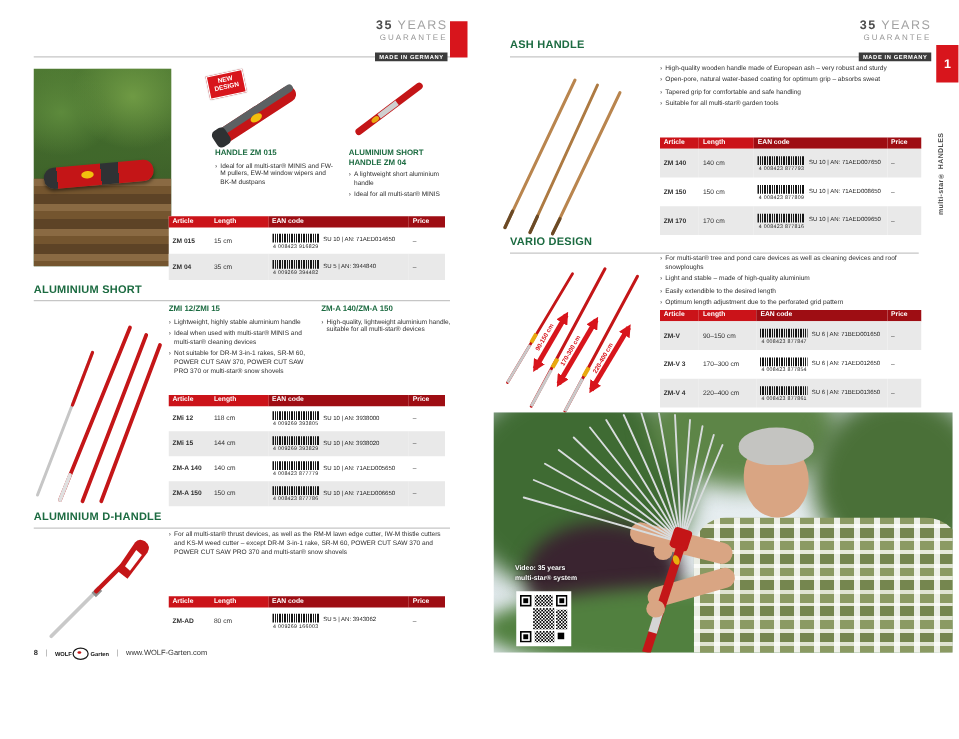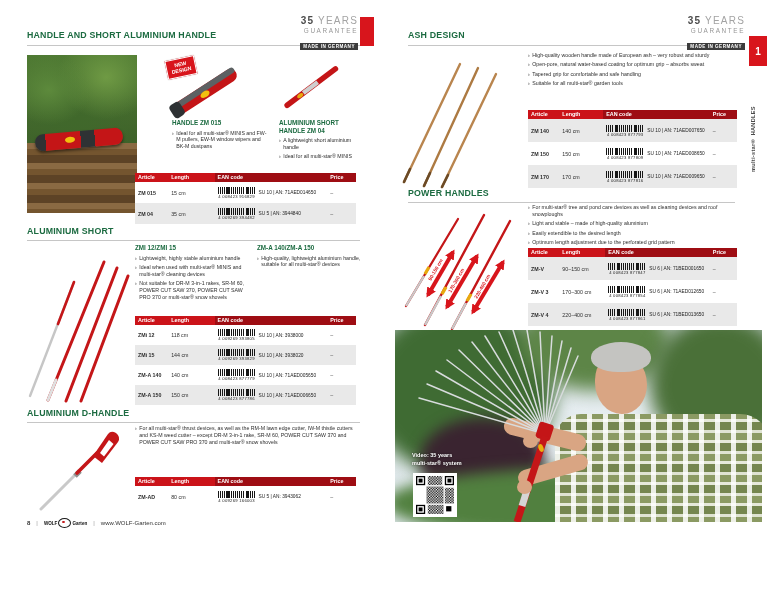--- a/index.html
+++ b/index.html
@@ -86,21 +86,20 @@
   .arm2{position:absolute;left:122px;top:132px;width:72px;height:16px;background:#d9a583;border-radius:8px;
         transform:rotate(-16deg);z-index:4}
   .hand{position:absolute;width:15px;height:14px;background:#d9a583;border-radius:50%;z-index:6}
   .rake-svg{position:absolute;left:0;top:-6px;z-index:5}
 </style>
 </head>
 <body>
 
 <div class="sheet">
 
-  <div class="stitle" style="left:27px;top:30px">HANDLE AND SHORT ALUMINIUM HANDLE</div>
   <div class="rule" style="left:27px;top:45px;width:333px"></div>
 
   <div class="badge" style="left:266px;top:15px;width:92px">
     <div class="b1"><span class="bnum">35</span> <span>YEARS</span></div>
     <div class="b2">GUARANTEE</div>
     <div class="b3">MADE IN GERMANY</div>
   </div>
   <div class="spine-box"></div>
 
   <div class="photo1">
@@ -360,21 +359,21 @@
     <span class="fsep">|</span>
     <span class="logo">
       <span>WOLF</span>
       <span class="logo-oval"></span>
       <span>Garten</span>
     </span>
     <span class="fsep">|</span>
     <span>www.WOLF-Garten.com</span>
   </div>
 
-  <div class="stitle" style="left:408px;top:30px">ASH DESIGN</div>
+  <div class="stitle" style="left:408px;top:30px">ASH HANDLE</div>
   <div class="rule" style="left:408px;top:45px;width:327px"></div>
 
   <div class="badge" style="left:653px;top:15px;width:92px">
     <div class="b1"><span class="bnum">35</span> <span>YEARS</span></div>
     <div class="b2">GUARANTEE</div>
     <div class="b3">MADE IN GERMANY</div>
   </div>
 
   <div class="chapter-tab">1</div>
   <div class="side-label">multi-star® HANDLES</div>
@@ -461,21 +460,21 @@
                 <span class="bcnum">4 008423 877816</span>
               </span>
               <span class="su">SU 10 | AN: 71AED009650</span>
             </div>
           </td>
         <td class="price-cell">–</td>
       </tr>
     </tbody>
   </table>
 
-  <div class="stitle" style="left:408px;top:188px">POWER HANDLES</div>
+  <div class="stitle" style="left:408px;top:188px">VARIO DESIGN</div>
   <div class="rule" style="left:408px;top:202px;width:327px"></div>
 
   <svg class="abs" style="left:398px;top:203px" width="125" height="128" viewBox="0 0 125 128">
     <defs>
       <marker id="ah" markerUnits="userSpaceOnUse" markerWidth="10" markerHeight="10" refX="7" refY="5" orient="auto-start-reverse">
         <path d="M0,0 L10,5 L0,10 Z" fill="#d8151c"></path>
       </marker>
     </defs>
     <line x1="8" y1="103" x2="60" y2="16" stroke="#c41618" stroke-width="2.2" stroke-linecap="round"></line>
     <line x1="8" y1="103" x2="26" y2="73" stroke="#c9c9c9" stroke-width="2.2"></line>

